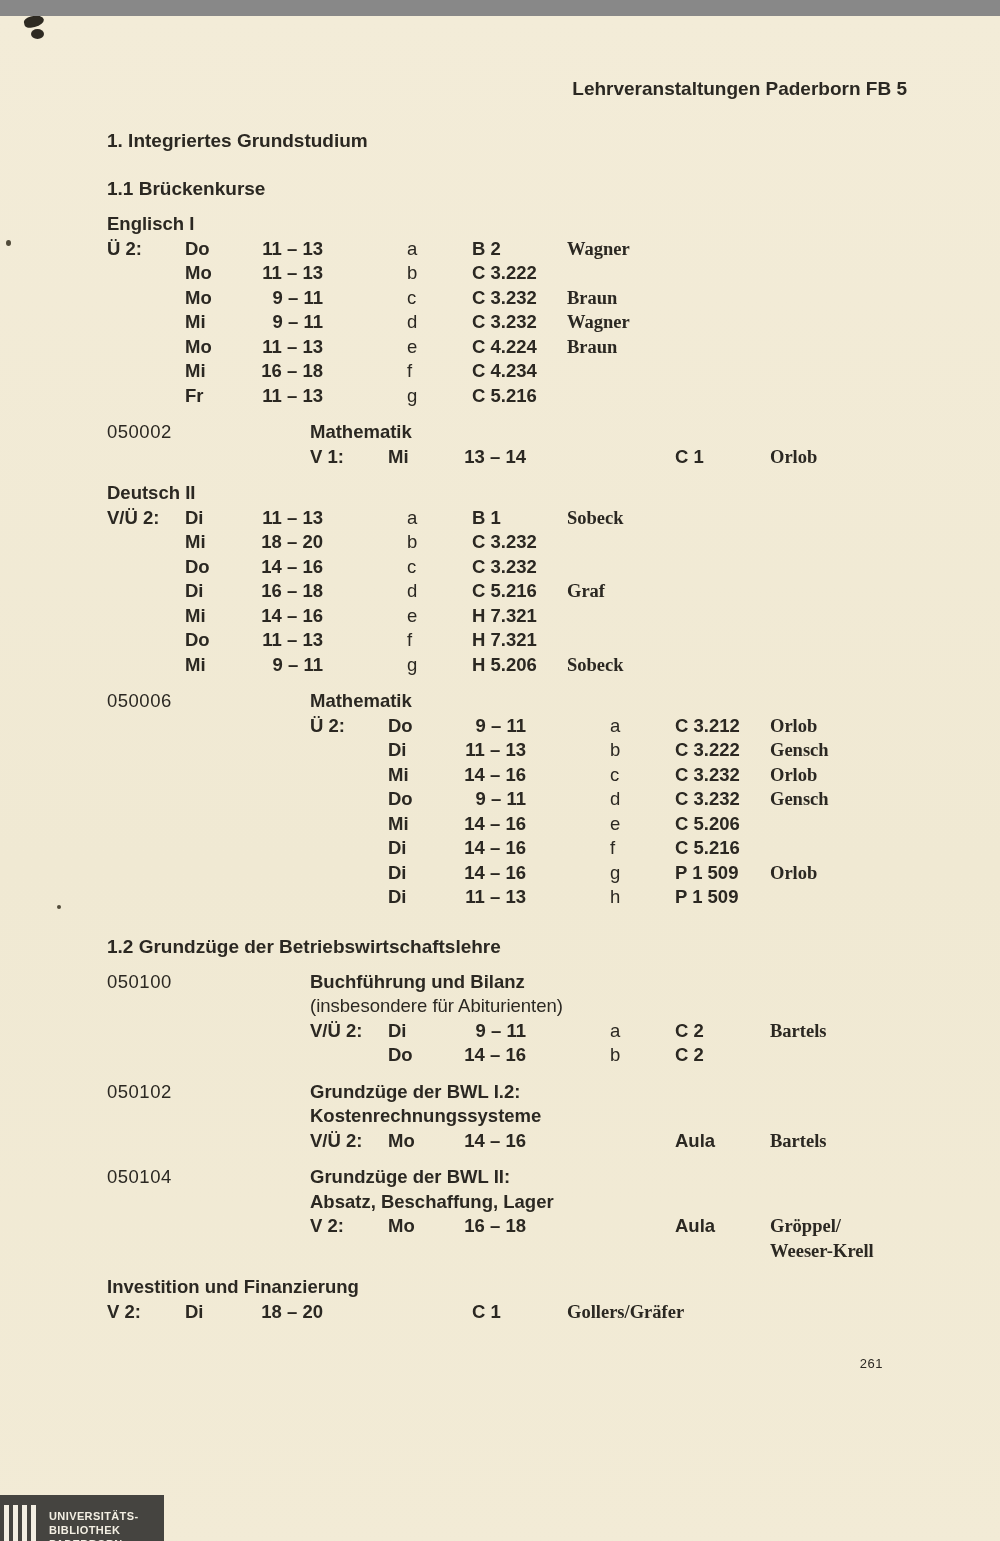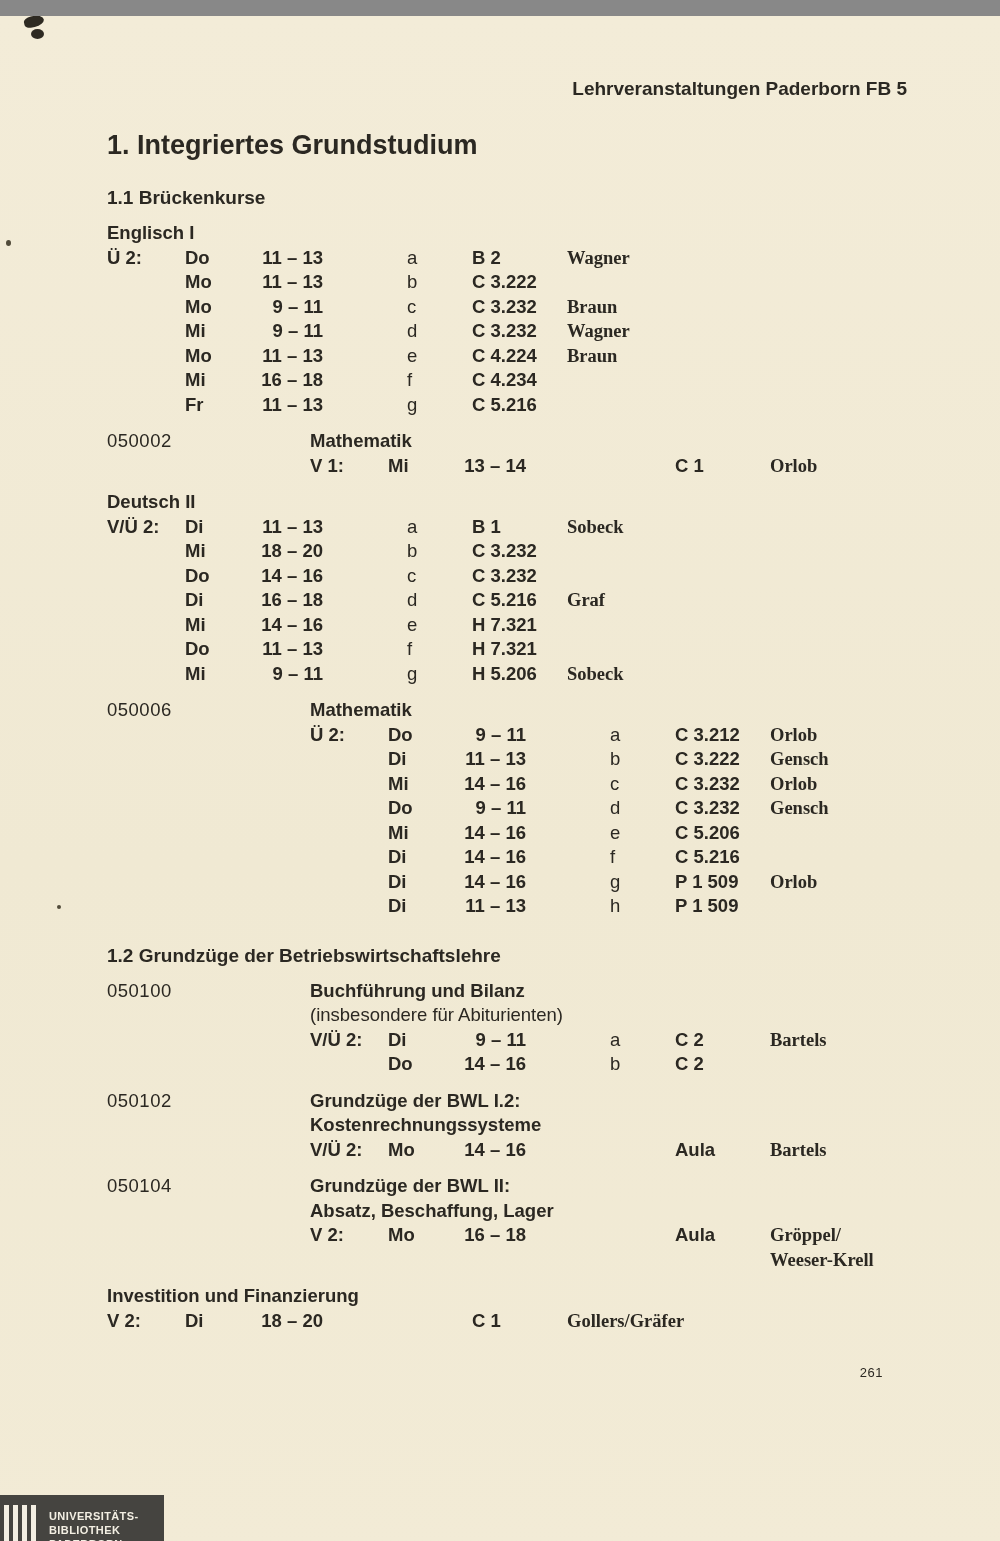--- a/index.html
+++ b/index.html
@@ -19,21 +19,21 @@
     width:800px;
   }
   .header-line {
     text-align:right;
     font-weight:700;
     font-size:19px;
     padding-right:0px;
   }
   .doc-title {
     margin-top:30px;
-    font-size:27px;
+    font-size:19px;
     font-weight:700;
   }
   .section-heading {
     margin-top:26px;
     font-size:19px;
     font-weight:700;
   }
   .course {
     display:flex;
     margin-top:12px;

